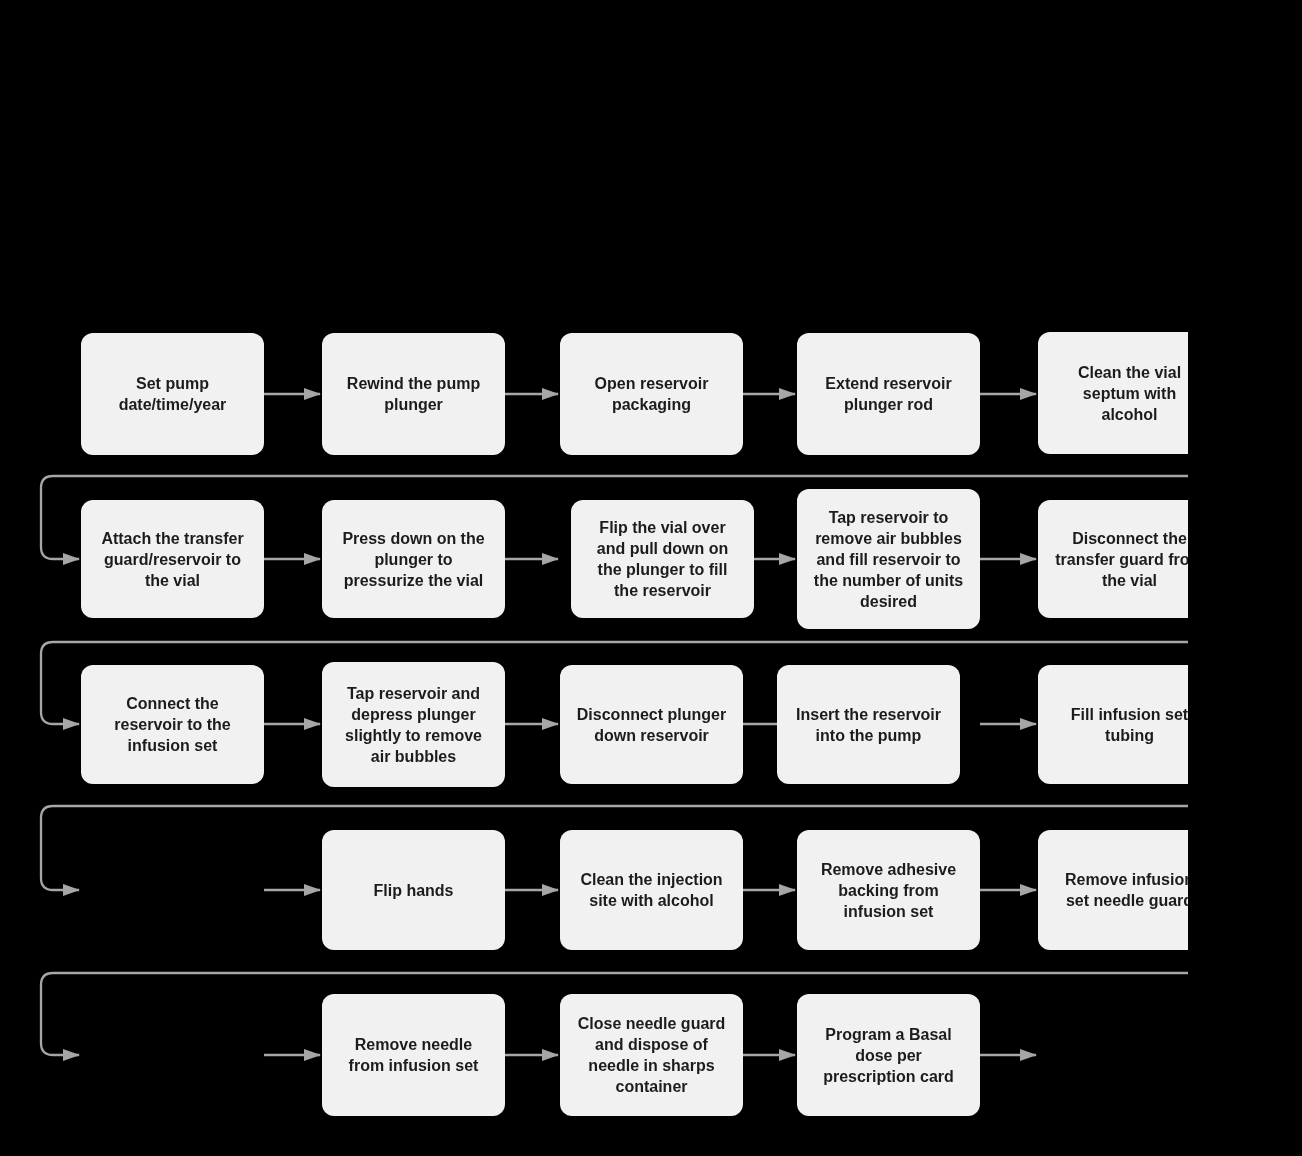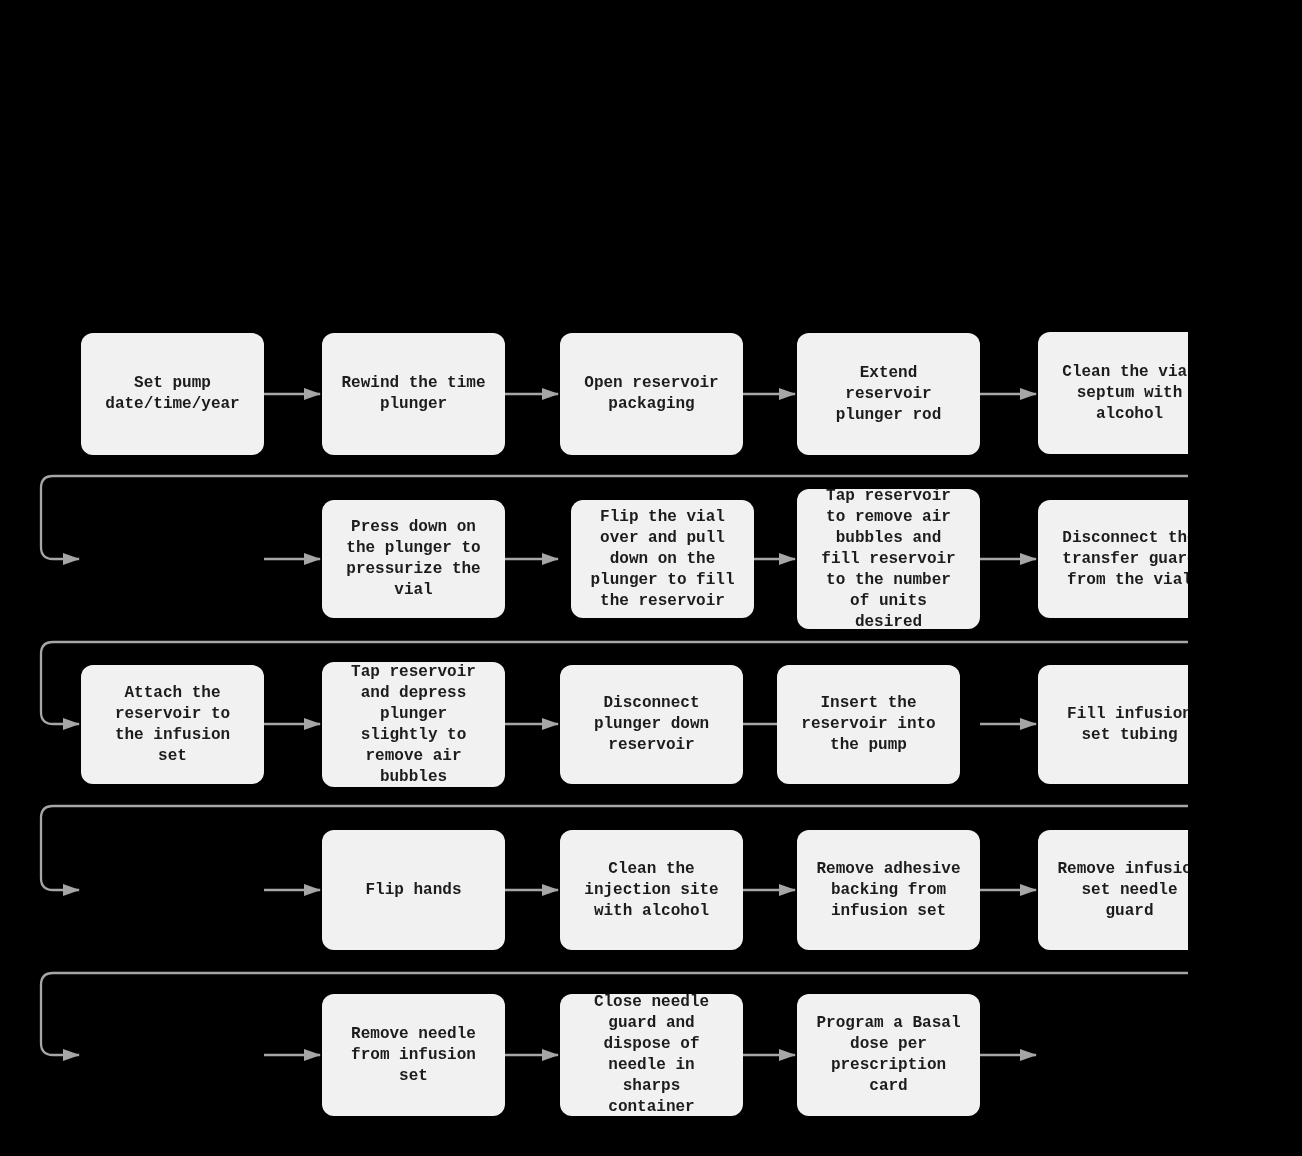--- a/index.html
+++ b/index.html
@@ -5,21 +5,21 @@
   html, body {
     margin: 0;
     padding: 0;
     background: #000000;
   }
   .canvas {
     position: relative;
     width: 1188px;
     height: 1156px;
     background: var(--bg, #000000);
-    font-family: Liberation Mono, monospace;
+    font-family: Liberation Sans, sans-serif;
     overflow: hidden;
   }
   .connectors {
     position: absolute;
     left: 0;
     top: 0;
   }
   .step {
     position: absolute;
     box-sizing: border-box;
@@ -67,31 +67,32 @@
       <path d="M 505 1055 H 558" fill="none" stroke="#a6a6a6" stroke-width="2.3" marker-end="url(#ah)"></path>
       <path d="M 743 1055 H 795" fill="none" stroke="#a6a6a6" stroke-width="2.3" marker-end="url(#ah)"></path>
       <path d="M 980 1055 H 1036" fill="none" stroke="#a6a6a6" stroke-width="2.3" marker-end="url(#ah)"></path>
       <path d="M 1221 394 H 1247 q 12,0 12,12 V 464 q 0,12 -12,12 H 53 q -12,0 -12,12 V 547 q 0,12 12,12 H 79" fill="none" stroke="#a6a6a6" stroke-width="2.3" marker-end="url(#ah)"></path>
       <path d="M 1221 559 H 1247 q 12,0 12,12 V 630 q 0,12 -12,12 H 53 q -12,0 -12,12 V 712 q 0,12 12,12 H 79" fill="none" stroke="#a6a6a6" stroke-width="2.3" marker-end="url(#ah)"></path>
       <path d="M 1221 724 H 1247 q 12,0 12,12 V 794 q 0,12 -12,12 H 53 q -12,0 -12,12 V 878 q 0,12 12,12 H 79" fill="none" stroke="#a6a6a6" stroke-width="2.3" marker-end="url(#ah)"></path>
       <path d="M 1221 890 H 1247 q 12,0 12,12 V 961 q 0,12 -12,12 H 53 q -12,0 -12,12 V 1043 q 0,12 12,12 H 79" fill="none" stroke="#a6a6a6" stroke-width="2.3" marker-end="url(#ah)"></path>
     </svg>
 
   <div class="step" style="left:81px;  top:333px; height:122px">Set pump date/time/year</div>
-  <div class="step" style="left:322px; top:333px; height:122px">Rewind the time plunger</div>
+  <div class="step" style="left:322px; top:333px; height:122px">Rewind the pump plunger</div>
   <div class="step" style="left:560px; top:333px; height:122px">Open reservoir packaging</div>
   <div class="step" style="left:797px; top:333px; height:122px">Extend reservoir plunger rod</div>
   <div class="step" style="left:1038px;top:332px; height:122px">Clean the vial septum with alcohol</div>
 
+  <div class="step" style="left:81px;  top:500px; height:118px">Attach the transfer guard/reservoir to the vial</div>
   <div class="step" style="left:322px; top:500px; height:118px">Press down on the plunger to pressurize the vial</div>
   <div class="step" style="left:571px; top:500px; height:118px">Flip the vial over and pull down on the plunger to fill the reservoir</div>
   <div class="step" style="left:797px; top:489px; height:140px">Tap reservoir to remove air bubbles and fill reservoir to the number of units desired</div>
   <div class="step" style="left:1038px;top:500px; height:118px">Disconnect the transfer guard from the vial</div>
 
-  <div class="step" style="left:81px;  top:665px; height:119px">Attach the reservoir to the infusion set</div>
+  <div class="step" style="left:81px;  top:665px; height:119px">Connect the reservoir to the infusion set</div>
   <div class="step" style="left:322px; top:662px; height:125px">Tap reservoir and depress plunger slightly to remove air bubbles</div>
   <div class="step" style="left:560px; top:665px; height:119px">Disconnect plunger down reservoir</div>
   <div class="step" style="left:777px; top:665px; height:119px">Insert the reservoir into the pump</div>
   <div class="step" style="left:1038px;top:665px; height:119px">Fill infusion set tubing</div>
 
   <div class="step" style="left:322px; top:830px; height:120px">Flip hands</div>
   <div class="step" style="left:560px; top:830px; height:120px">Clean the injection site with alcohol</div>
   <div class="step" style="left:797px; top:830px; height:120px">Remove adhesive backing from infusion set</div>
   <div class="step" style="left:1038px;top:830px; height:120px">Remove infusion set needle guard</div>
 

